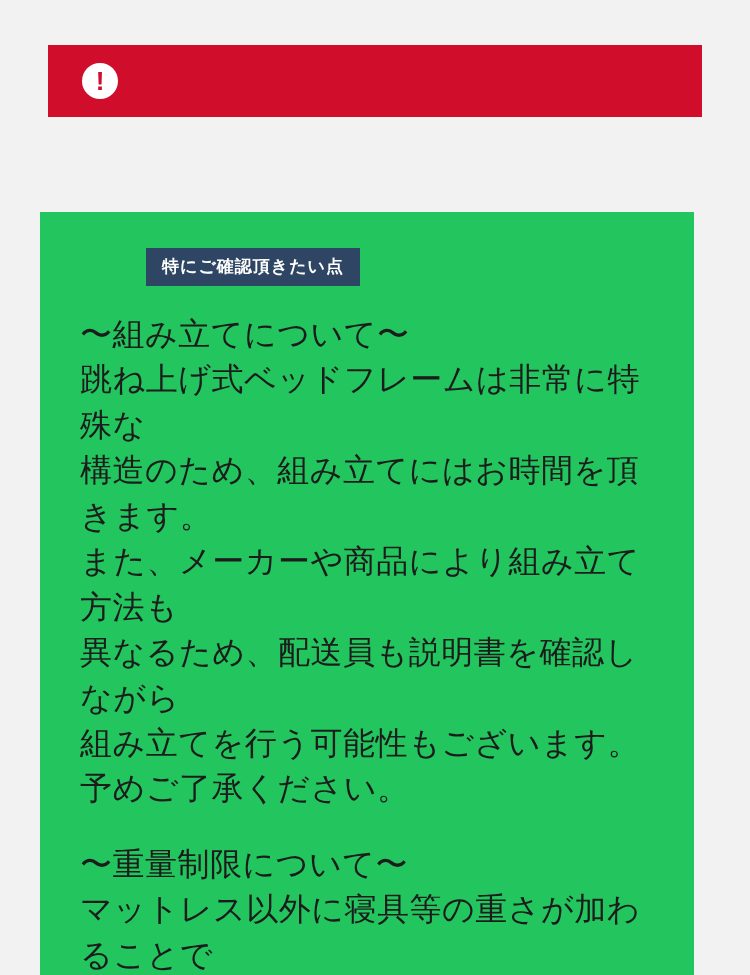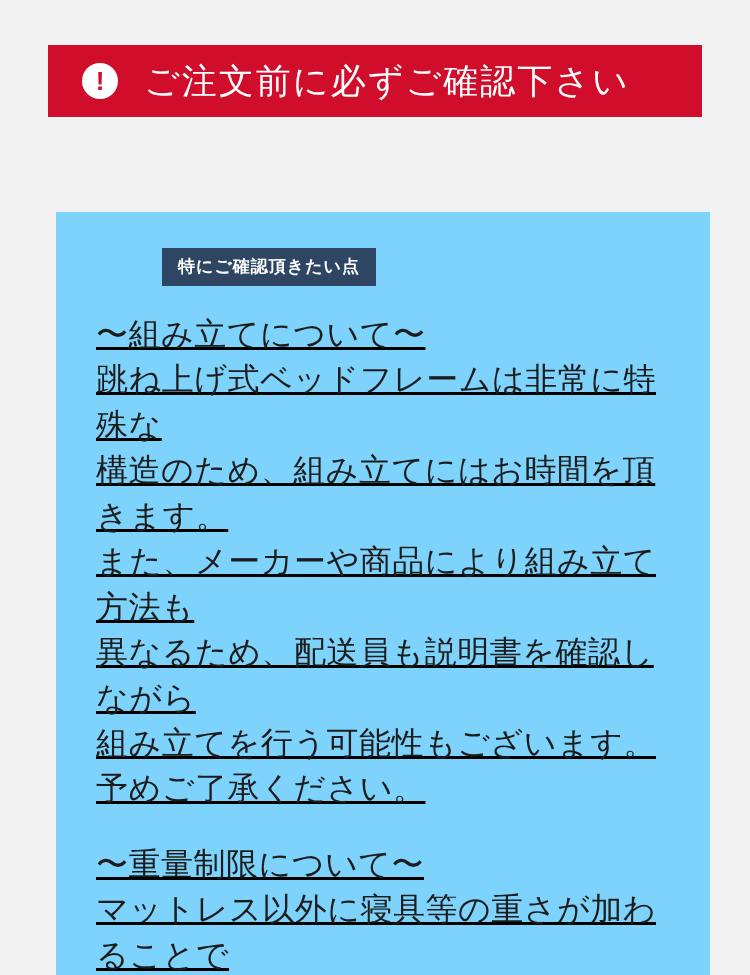--- a/index.html
+++ b/index.html
@@ -53,28 +53,27 @@
     color: #ffffff;
     font-size: 35px;
     letter-spacing: 2px;
     font-family: "Liberation Serif", "DejaVu Serif", serif;
     white-space: nowrap;
   }
 
   
   .card {
     position: absolute;
-    left: 56px;
+    left: 40px;
     top: 212px;
     width: 654px;
     height: 763px;
-    background: #7dd3fc;
+    background: #22c55e;
     box-sizing: border-box;
     padding: 36px 40px 0 40px;
-    text-decoration: underline;
   }
 
   .section-tag {
     display: inline-block;
     background: #2e4663;
     color: #ffffff;
     font-family: "Liberation Sans", "DejaVu Sans", sans-serif;
     font-weight: bold;
     font-size: 17px;
     letter-spacing: 1px;
@@ -98,21 +97,20 @@
     margin-bottom: 0;
   }
 </style>
 </head>
 <body>
 
 <div class="page">
 
   <div class="banner">
     <div class="banner-icon">!</div>
-    <div class="banner-title">ご注文前に必ずご確認下さい</div>
   </div>
 
   <div class="card">
     <div class="section-tag">特にご確認頂きたい点</div>
 
     <div class="body-text block">〜組み立てについて〜
 跳ね上げ式ベッドフレームは非常に特殊な
 構造のため、組み立てにはお時間を頂きます。
 また、メーカーや商品により組み立て方法も
 異なるため、配送員も説明書を確認しながら

